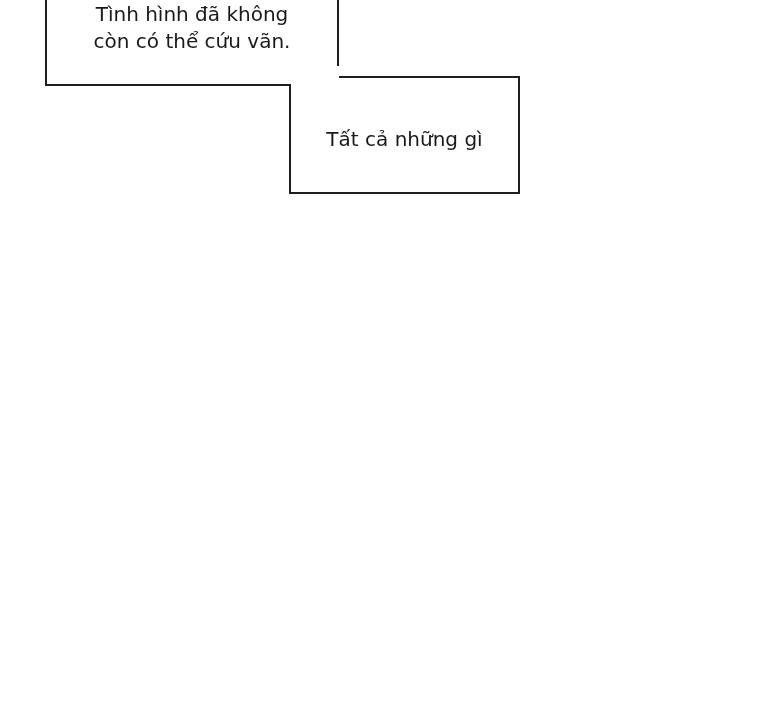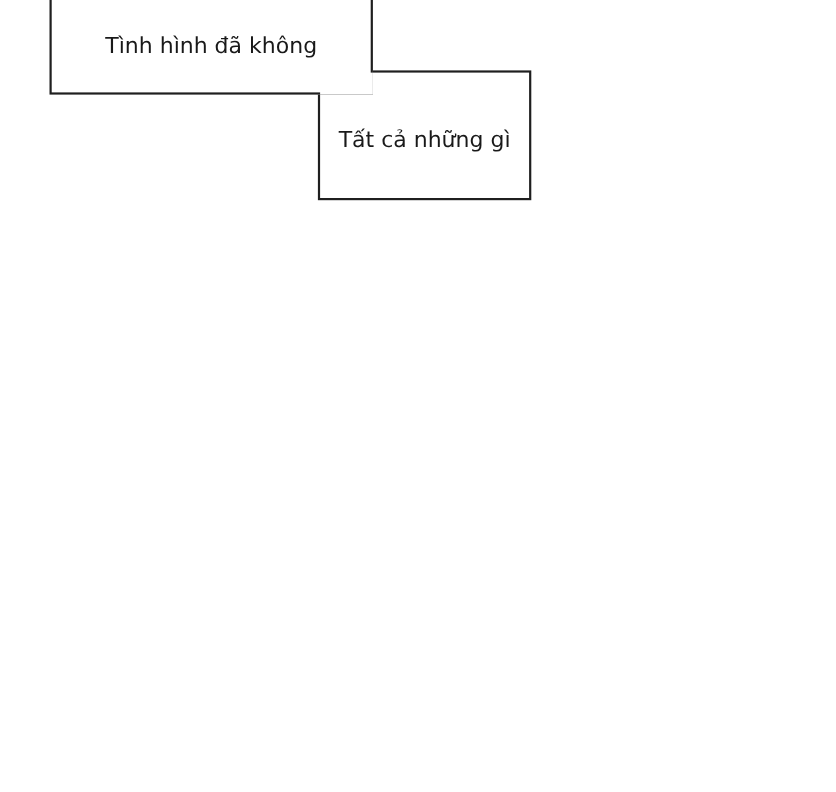--- a/index.html
+++ b/index.html
@@ -37,22 +37,22 @@
     width: 294px;
     height: 116px;
     z-index: 2;
     justify-content: flex-end;
     padding-bottom: 29px;
     line-height: 27px;
   }
   
   .box2 {
     left: 289px;
-    top: 64px;
-    width: 194px;
+    top: 76px;
+    width: 231px;
     height: 118px;
     z-index: 1;
     justify-content: center;
     padding-top: 8px;
     line-height: 26px;
     text-align: right;
   }
   
   .overlap-patch {
     position: absolute;
@@ -64,20 +64,21 @@
     z-index: 3;
   }
 </style>
 </head>
 <body>
 
 <div class="page">
 
   <div class="caption-box box1">
     <div class="caption-line">Tình hình đã không</div>
+    <div class="caption-line">còn có thể cứu vãn.</div>
   </div>
 
   <div class="caption-box box2">
     <div class="caption-line">Tất cả những gì</div>
   </div>
 
   <div class="overlap-patch"></div>
 
 </div>
 

